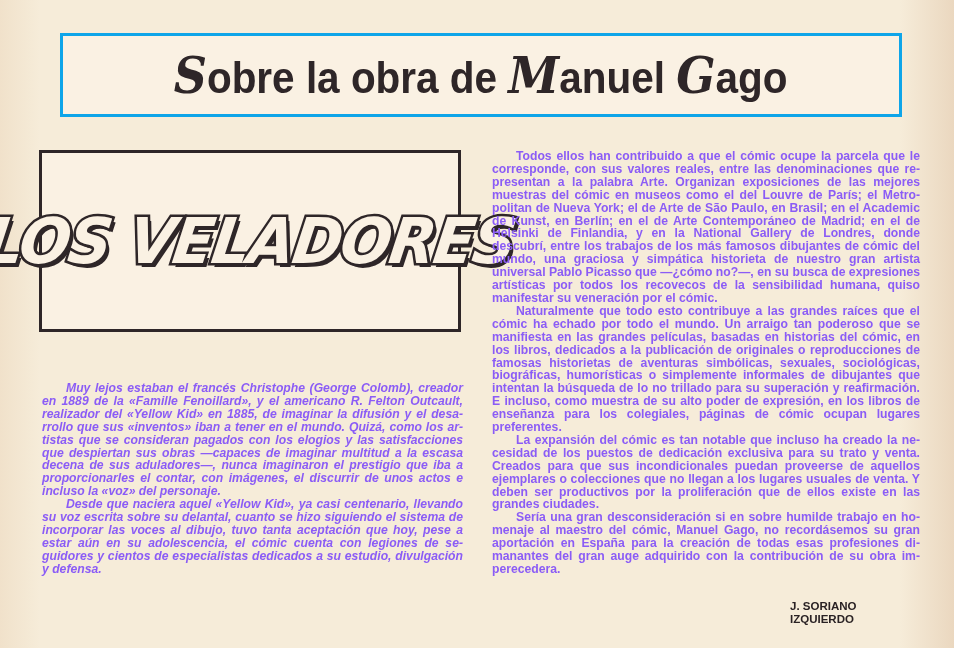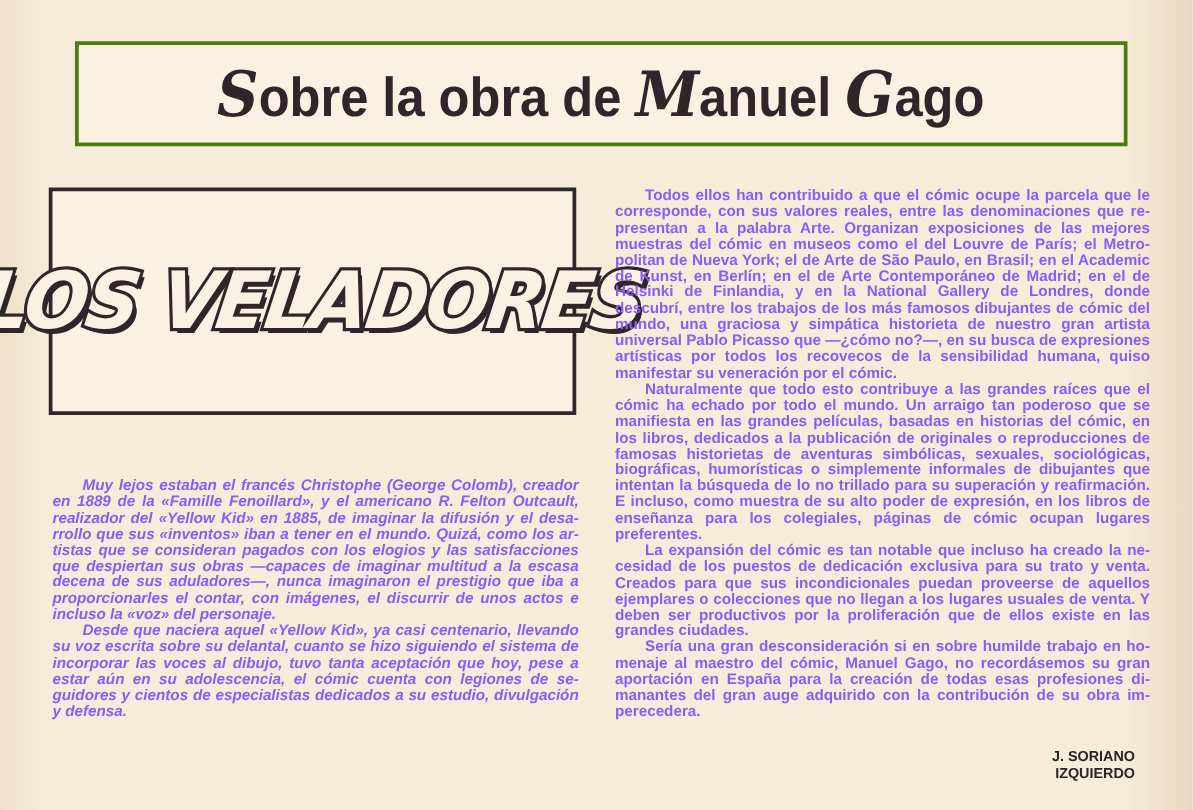--- a/index.html
+++ b/index.html
@@ -5,21 +5,21 @@
     html, body { margin: 0; padding: 0; }
     body {
       width: 954px; height: 648px; overflow: hidden; position: relative;
       background: #f6ecd9;
       background-image: linear-gradient(90deg, rgba(230,205,175,0.35) 0px, rgba(246,236,217,0) 40px, rgba(246,236,217,0) 900px, rgba(220,190,160,0.45) 954px);
       font-family: "Liberation Sans", sans-serif;
       color: #2a2224;
     }
     .title-box {
       position: absolute; left: 60px; top: 33px; width: 842px; height: 84px;
-      border: 3px solid #4d7c0f; box-sizing: border-box;
+      border: 3px solid #0ea5e9; box-sizing: border-box;
       background: #faf1e3;
       display: flex; align-items: center; justify-content: center;
     }
     .title {
       font-family: "Liberation Sans", sans-serif; font-weight: bold;
       font-size: 44px; letter-spacing: 0px; color: #2e2628; white-space: nowrap;
       transform: scaleX(0.92);
     }
     .title .cap { font-family: "DejaVu Serif", serif; font-style: italic; font-size: 50px; }
     .logo-box {
@@ -36,21 +36,21 @@
     }
     .col {
       position: absolute; font-weight: bold; font-size: 12.2px; line-height: 12.9px;
       text-align: justify; color: #8b5cf6; hyphens: manual;
     }
     .col-left { left: 42px; top: 382px; width: 421px; font-style: italic; }
     .col-right { left: 492px; top: 150px; width: 428px; }
     .col p { margin: 0; text-indent: 24px; }
     .signature {
       position: absolute; left: 790px; top: 600px; width: 118px;
-      font-weight: bold; font-size: 11.5px; line-height: 13px; text-align: right;
+      font-weight: bold; font-size: 11.5px; line-height: 13px; 
     }
     .signature div { white-space: nowrap; }
   </style>
 </head>
 <body>
 
 <div class="title-box">
   <h1 class="title" style="margin:0;">
     <span class="cap">S</span><span>obre la obra de </span><span class="cap">M</span><span>anuel </span><span class="cap">G</span><span>ago</span>
   </h1>

